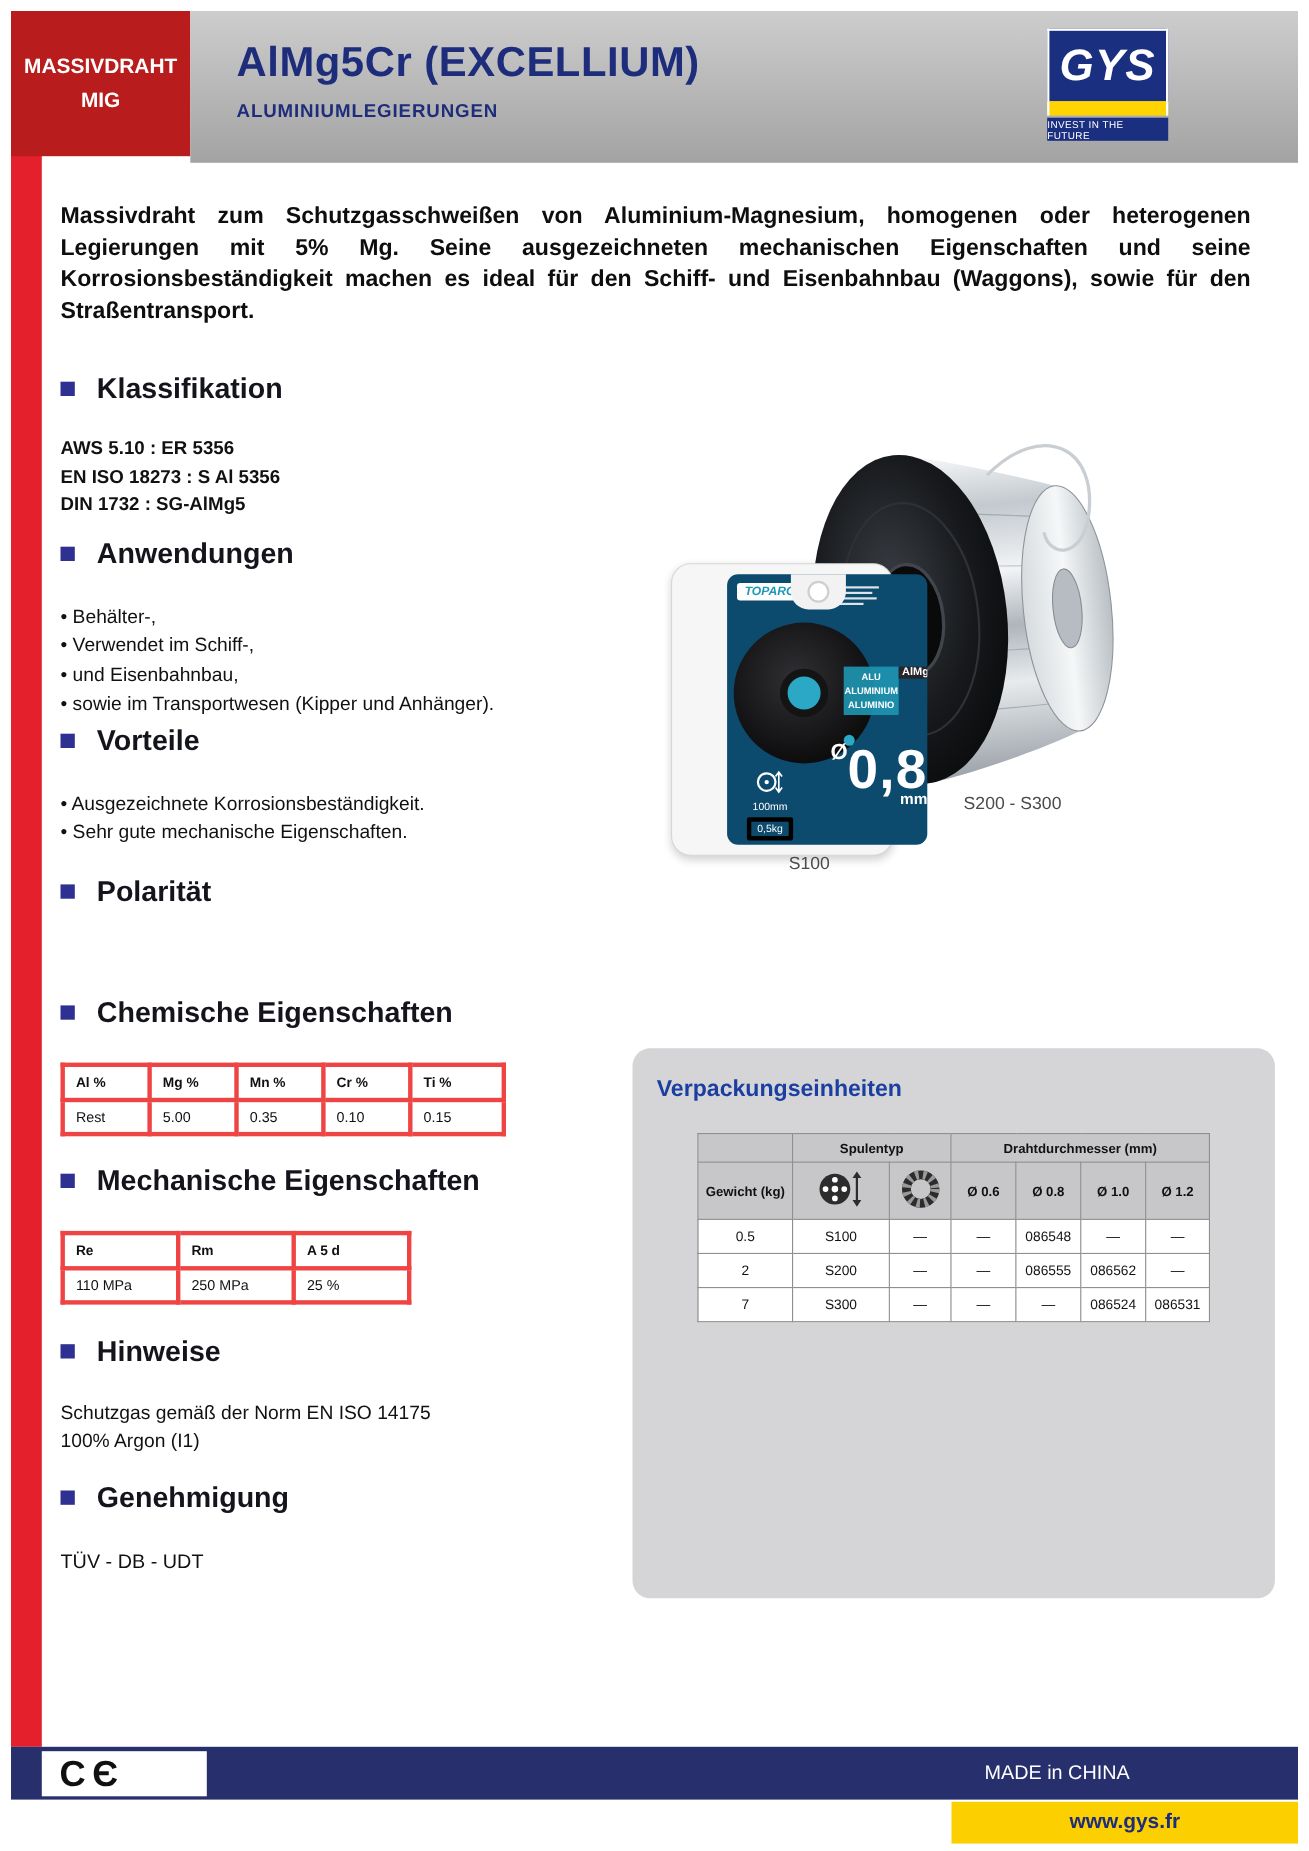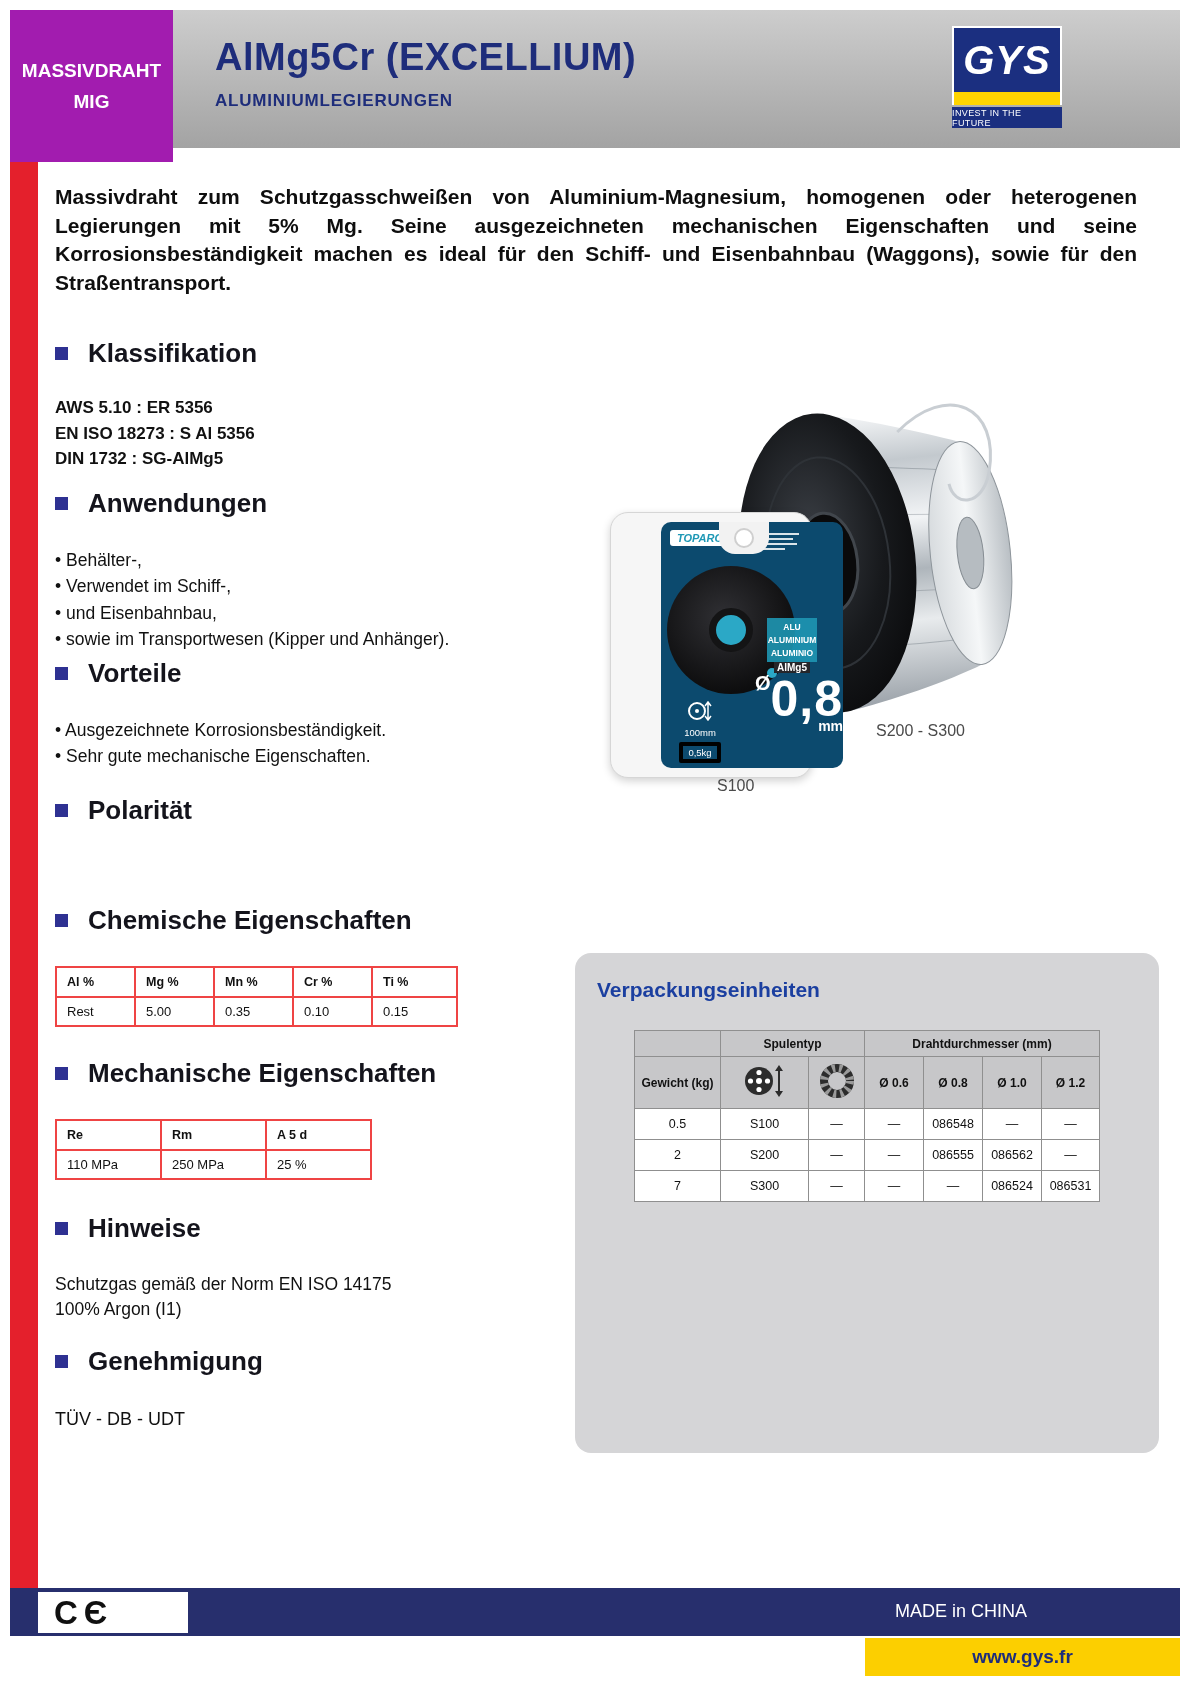--- a/index.html
+++ b/index.html
@@ -2,21 +2,21 @@
 <html><head>
 <meta charset="utf-8">
 <style>
   * { margin:0; padding:0; box-sizing:border-box; }
   html,body { background:#fff; }
   body { width:1190px; height:1683px; font-family:"Liberation Sans", sans-serif; color:#111; }
   .page { position:relative; width:1190px; height:1683px; background:#fff; overflow:hidden; }
 
   
   .red-strip { position:absolute; left:10px; top:10px; width:28px; height:1578px; background:#e4202c; }
-  .category-box { position:absolute; left:10px; top:10px; width:163px; height:152px; background:#a21caf;
+  .category-box { position:absolute; left:10px; top:10px; width:163px; height:132px; background:#b91c1c;
     color:#fff; display:flex; flex-direction:column; align-items:center; justify-content:center; gap:9px;
     font-weight:bold; font-size:19px; }
 
   
   .gray-bar { position:absolute; left:173px; top:10px; width:1007px; height:138px;
     background:linear-gradient(180deg,#cdcdcd,#a3a3a3); }
   .titles { position:absolute; left:42px; top:26px; }
   .doc-title { color:#1e2d7b; font-size:38px; font-weight:bold; letter-spacing:.5px; }
   .doc-subtitle { color:#1e2d7b; font-size:17px; font-weight:bold; margin-top:12px; letter-spacing:.8px; }
   .gys-logo { position:absolute; right:118px; top:16px; width:110px; }
@@ -39,21 +39,21 @@
   .sec-hin { top:1213px; }   .sec-gen { top:1346px; }
   .klass-items { margin-top:26px; font-weight:bold; font-size:17px; line-height:1.5; }
   .bullets { margin-top:28px; font-size:17.5px; line-height:1.5; }
   .bullet::before { content:"\2022  "; }
   .plain-value { margin-top:32px; font-size:18px; font-weight:bold; }
   .plain-value.normal { font-weight:normal; }
   .hint-lines { margin-top:28px; font-size:17.5px; line-height:1.45; }
 
   
   .prop-table { border-collapse:collapse; margin-top:30px; background:#fff; }
-  .prop-table td { border:2px solid #ef4444; font-size:13px; padding:6px 10px; vertical-align:middle; }
+  .prop-table td { border:4px solid #ef4444; font-size:13px; padding:6px 10px; vertical-align:middle; }
   .prop-table .ph { font-size:12.5px; font-weight:bold; padding:7px 10px; }
   .chem-t td { width:79px; } .chem-t td:last-child { width:85px; }
   .mech-t td { width:105px; }
 
   
   .spool-photo { position:absolute; left:735px; top:390px; width:280px; height:330px; }
   .label-spool { position:absolute; left:876px; top:722px; font-size:16px; color:#4a4a4a; }
   .label-blister { position:absolute; left:717px; top:777px; font-size:16px; color:#4a4a4a; }
 
   .blister { position:absolute; left:610px; top:512px; width:202px; height:266px; }
@@ -66,21 +66,21 @@
   .toparc { position:absolute; top:8px; left:9px; background:#fff; color:#1e98b5; font-weight:bold; font-style:italic;
     font-size:11px; padding:2px 7px; border-radius:3px; z-index:2; }
   .fine-lines { position:absolute; top:11px; left:84px; width:56px; z-index:1; }
   .fine-lines div { height:2px; background:rgba(255,255,255,.85); margin-bottom:3px; }
   .fl1{width:54px;} .fl2{width:48px;} .fl3{width:52px;} .fl4{width:40px;}
   .spool-disc { position:absolute; top:44px; left:6px; width:128px; height:128px; border-radius:50%;
     background:radial-gradient(circle at 44% 40%, #303034, #0d0d0e 72%); }
   .spool-hub { position:absolute; top:50%; left:50%; transform:translate(-50%,-50%); width:44px; height:44px;
     border-radius:50%; background:#2ba8c6; border:7px solid #141415; }
   .spool-dot { position:absolute; right:18px; bottom:16px; width:10px; height:10px; border-radius:50%; background:#2ba8c6; }
-  .mat-band { position:absolute; top:96px; left:106px; display:flex; align-items:center; z-index:2;flex-direction:column; }
+  .mat-band { position:absolute; top:84px; left:106px; display:flex; align-items:flex-start; z-index:2; }
   .mat-col { width:50px; background:rgba(30,150,178,.9); color:#fff; font-weight:bold; font-size:8.5px;
     text-align:center; line-height:1.5; padding:3px 0; }
   .alloy-box { width:36px; background:#26262a; color:#fff; font-size:10px; font-weight:bold;
     display:flex; align-items:center; justify-content:center; }
   .dia-group { position:absolute; top:148px; left:94px; color:#fff; z-index:2; }
   .dia-o { font-size:20px; vertical-align:26px; font-weight:bold; }
   .dia-num { font-size:50px; font-weight:bold; letter-spacing:1px; }
   .dia-mm { text-align:right; font-size:14px; font-weight:bold; margin-top:-10px; }
   .mini-specs { position:absolute; left:10px; top:178px; width:58px; color:#fff; text-align:center; z-index:2; }
   .mini-specs .spec-w { font-size:9.5px; margin-top:1px; }

